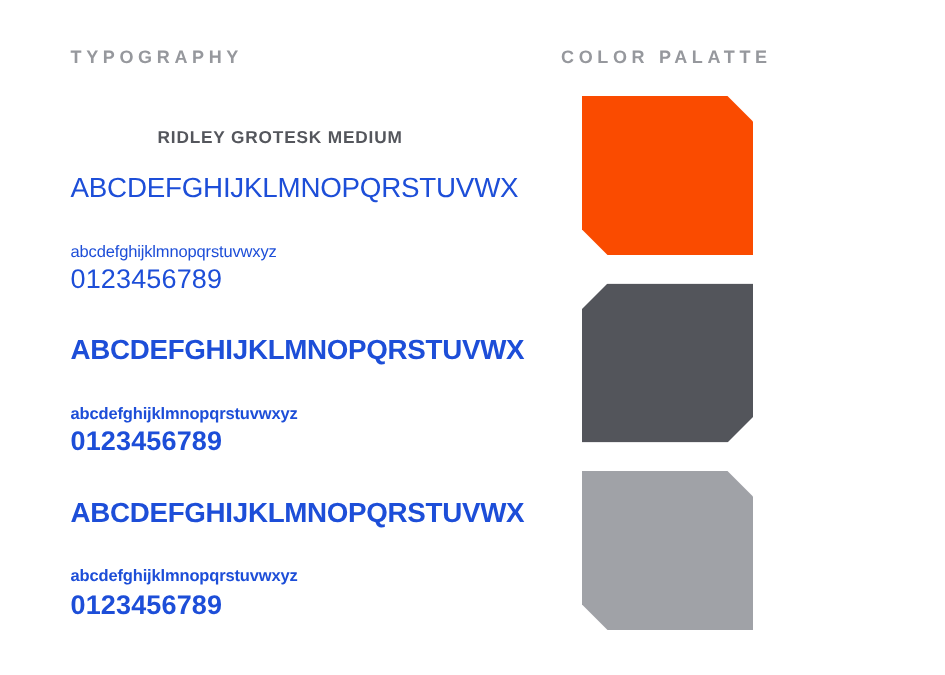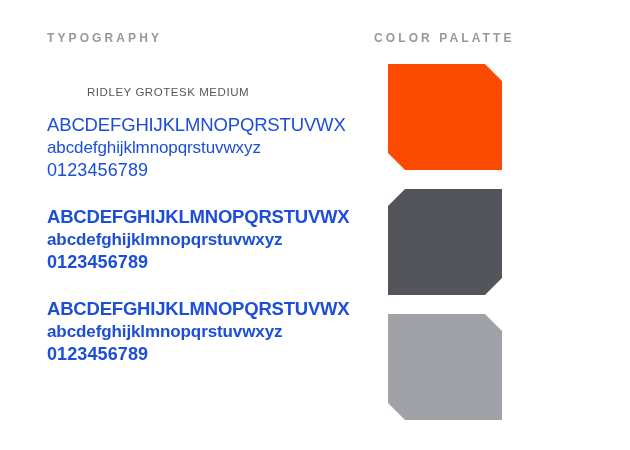--- a/index.html
+++ b/index.html
@@ -42,37 +42,37 @@
     width: 320px;
   }
   .type-block {
     margin-bottom: 23px;
   }
   .type-block:last-child { margin-bottom: 0; }
 
   .type-block-title {
     color: #54565c;
     font-size: 11.5px;
-    font-weight: normal;
+    font-weight: bold;
     letter-spacing: 0.55px;
     text-transform: uppercase;
-    margin: 0 0 15px 0;
+    margin: 0 0 15px 18px;
     white-space: nowrap;
     padding-left: 40px;
   }
 
   .specimen {
     color: #1d4ed8;
     line-height: 1.29;
     white-space: nowrap;
   }
   .specimen-line { display: block; }
 
   .specimen-upper  { font-size: 18.5px; letter-spacing: -0.15px; }
-  .specimen-lower  { font-size: 17px; letter-spacing: -0.1px; }
+  .specimen-lower  { font-size: 11px; letter-spacing: -0.1px; margin-top: 24px; }
   .specimen-digits { font-size: 18px; letter-spacing: 0.1px; }
 
   .weight-medium .specimen        { font-weight: 400; }
   .weight-semibold .specimen      { font-weight: 600; }
   .weight-bold .specimen          { font-weight: 700; }
 
   .weight-semibold .specimen-upper,
   .weight-bold .specimen-upper    { letter-spacing: -0.2px; }
 
   

